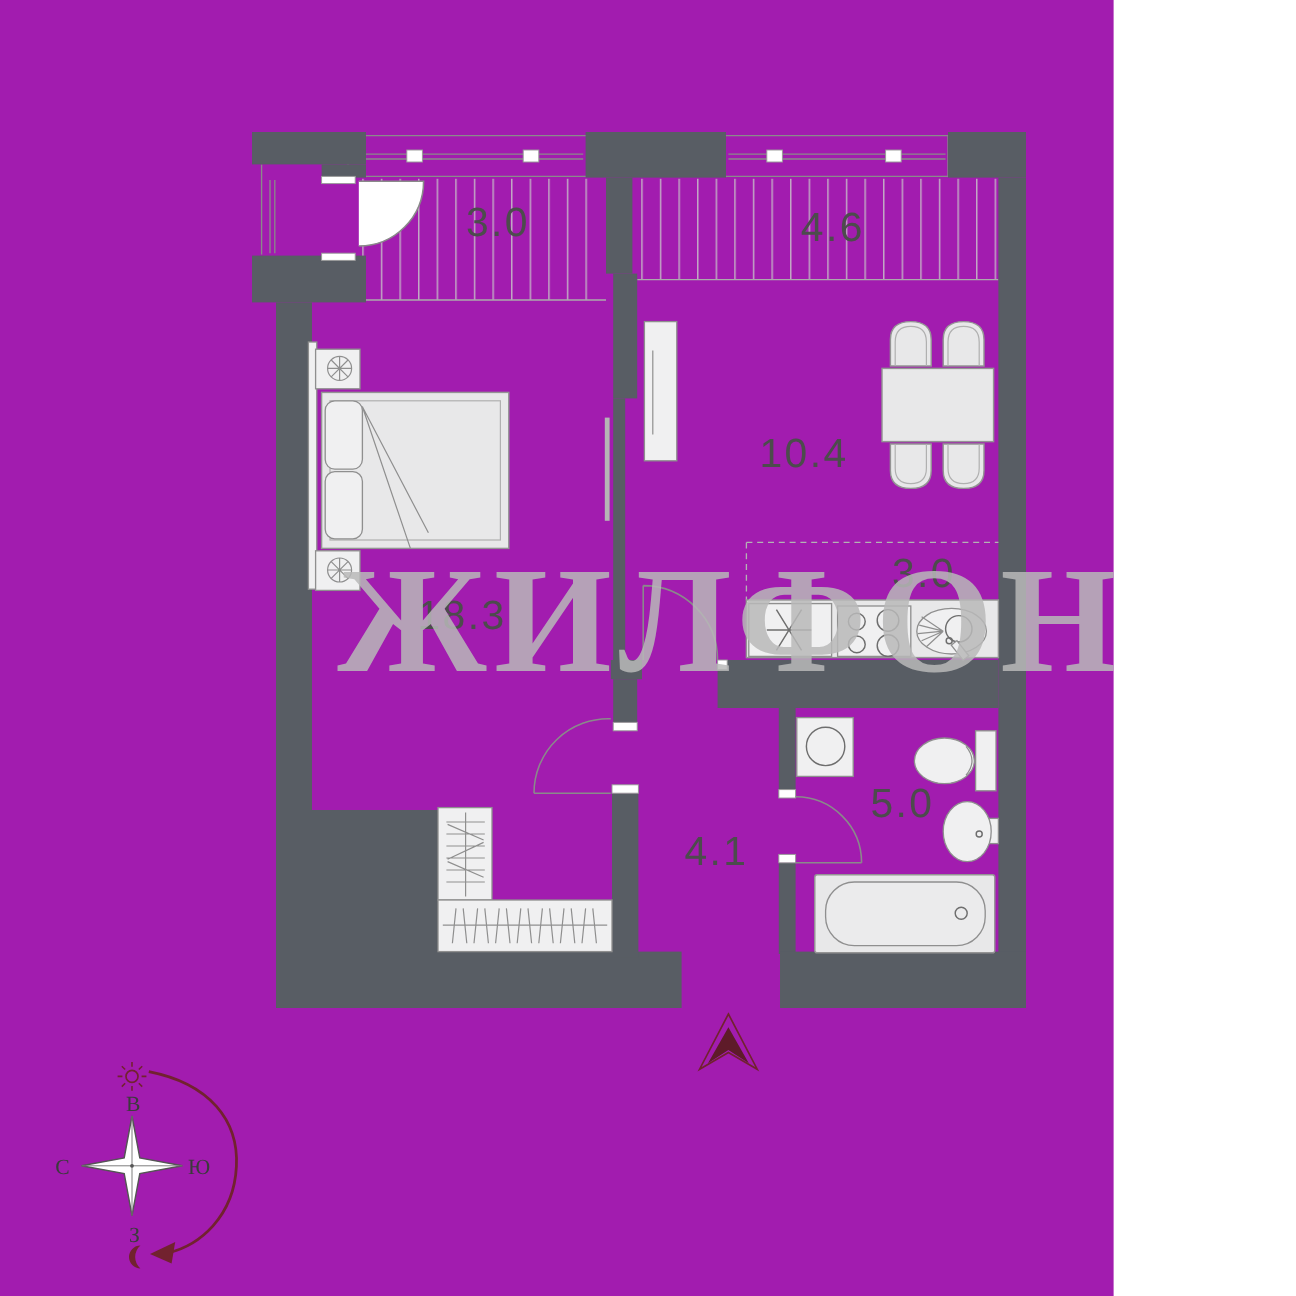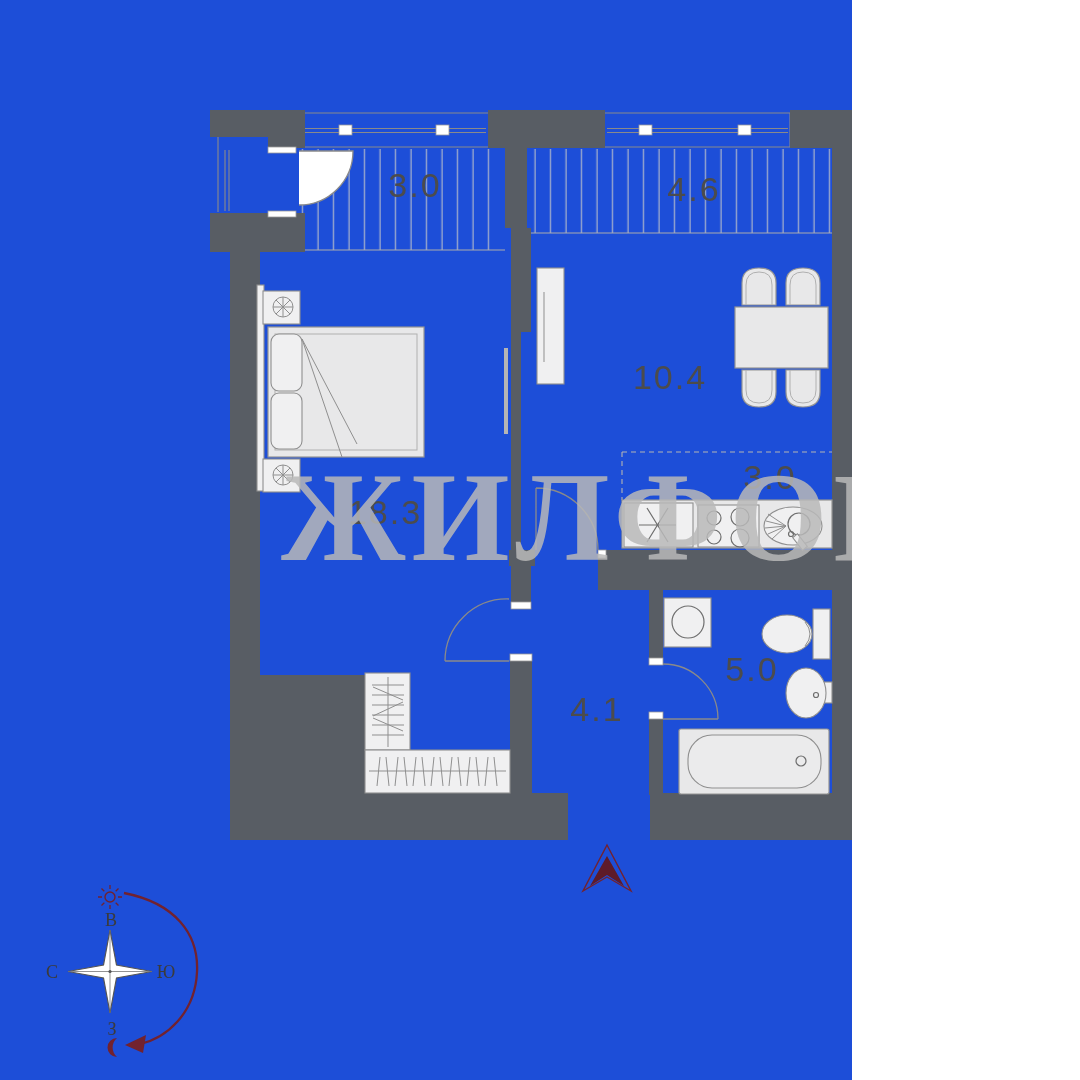--- a/index.html
+++ b/index.html
@@ -1,16 +1,16 @@
 <!DOCTYPE html>
 <html style="--wall: #585d64; --accent: #72222f; --label: #4c4c4c; --watermark: rgba(185,185,185,0.85); --hatch: #c9c9c9; --furniture: #e8e8e9;"><head>
 <meta charset="utf-8">
 <style>
   html,body{margin:0;padding:0;background:#fff;}
-  .canvas{position:relative;width:852px;height:1080px;background:#1d4ed8;overflow:hidden;
+  .canvas{position:relative;width:928px;height:1080px;background:#a21caf;overflow:hidden;
           font-family:"Liberation Sans",sans-serif;text-align:right;}
   .plan-svg{position:absolute;left:0;top:0;}
   
   .wall{fill:var(--wall,#585d64);}
   .jamb{fill:#ffffff;stroke:#9a9a9a;stroke-width:0.8;}
   .thinline{stroke:#ababab;stroke-width:1.1;fill:none;}
   .glass{stroke:#8a8a8a;stroke-width:1.1;fill:none;}
   .door{stroke:#8a8a8a;stroke-width:1.3;fill:none;}
   .doorfill{fill:#ffffff;stroke:none;}
   .dash{stroke:#b3b3b3;stroke-width:1.1;fill:none;stroke-dasharray:5 4;}

